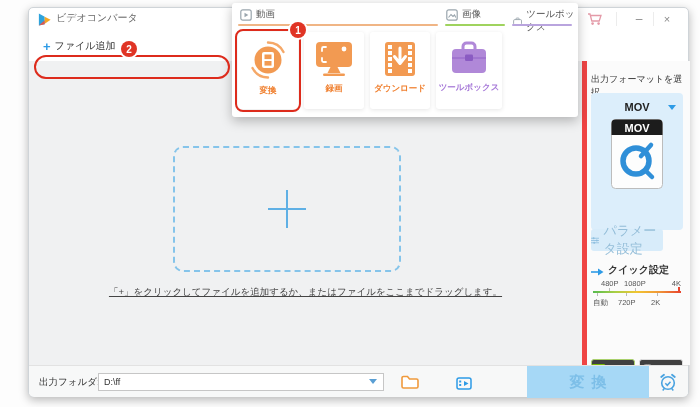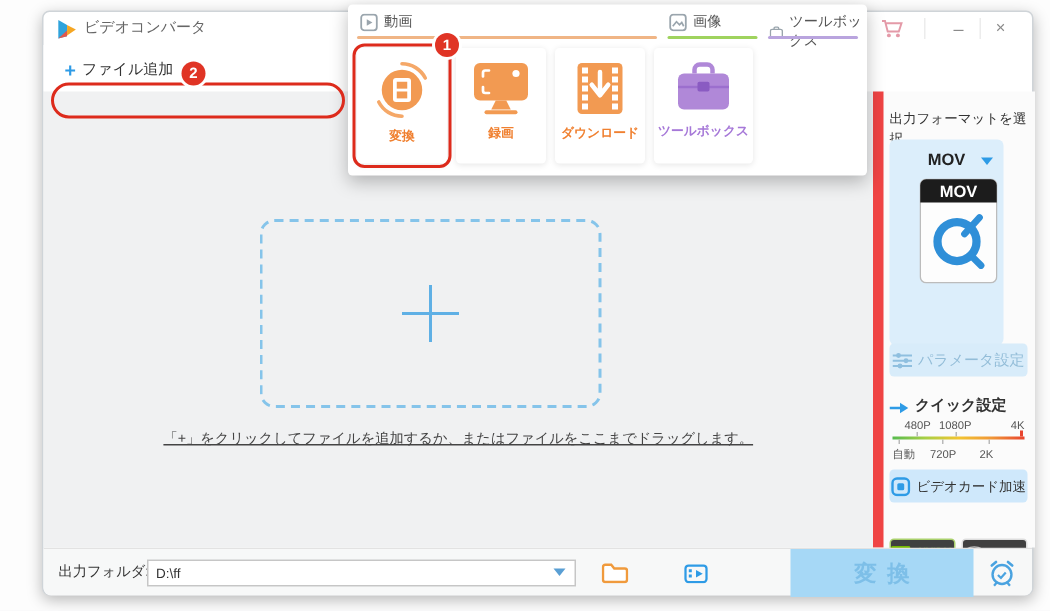--- a/index.html
+++ b/index.html
@@ -40,32 +40,32 @@
 
   
   .main { position:absolute; left:0; top:53px; width:553px; height:304px; background:#f0f1f2; }
   .dropzone { position:absolute; left:144px; top:85px; width:228px; height:126px;
     border:2px dashed #85c4ea; border-radius:10px; display:flex; align-items:center; justify-content:center; }
   .hint { position:absolute; left:0; top:225px; width:553px; text-align:center;
     font-size:9.5px; color:#444;text-decoration:underline; }
 
   
   .sidebar { position:absolute; left:553px; top:53px; width:108px; height:304px;
-    background:#fbfbfb; border-left:7px solid #ef4444; }
+    background:#fbfbfb; border-left:5px solid #ef4444; }
   .sb-label { position:absolute; left:4px; top:12px; width:100px; font-size:9px; color:#333; }
-  .fmt-panel { position:absolute; left:4px; top:32px; width:76px; height:137px;
+  .fmt-panel { position:absolute; left:4px; top:32px; width:92px; height:137px;
     background:#dceefb; border-radius:4px; cursor:pointer; }
   .fmt-head { position:absolute; left:0; top:8px; width:100%; text-align:center;
     font-size:11px; font-weight:bold; color:#222; }
   .fmt-chev { position:absolute; right:7px; top:12px; width:0; height:0;
     border-left:4px solid transparent; border-right:4px solid transparent; border-top:5px solid #2e9be6; }
   .fmt-icon { position:absolute; left:20px; top:26px; }
-  .param-btn { position:absolute; left:4px; top:168px; width:92px; height:22px;
+  .param-btn { position:absolute; left:4px; top:168px; width:72px; height:22px;
     background:#d8ecfa; border-radius:3px; display:flex; align-items:center; justify-content:center;
-    gap:4px; font-size:10px; color:#93bdd8; }
+    gap:4px; font-size:13px; color:#93bdd8; }
   .quick-head { position:absolute; left:4px; top:202px; display:flex; align-items:flex-end; gap:4px;
     font-size:10px; font-weight:bold; color:#333; }
   .slider { position:absolute; left:6px; top:218px; width:88px; height:30px; }
   .sl-top { position:absolute; top:0; font-size:7.5px; color:#555; }
   .sl-bot { position:absolute; top:19px; font-size:7.5px; color:#555; }
   .sl-track { position:absolute; left:0; top:12px; width:88px; height:2px;
     background:linear-gradient(90deg,#57bb4e,#a8cf45,#f2c531,#f09737,#e8442e); }
   .tick { position:absolute; width:1px; height:3px; background:#b9b9b9; }
   .tick.up { top:9px; } .tick.dn { top:14px; }
   .tick.red { background:#e8442e; height:4px; top:8px; width:2px; }
@@ -210,27 +210,20 @@
         <div class="tick up" style="left:42px"></div>
         <div class="tick red" style="left:85px"></div>
         <div class="tick dn" style="left:4px"></div>
         <div class="tick dn" style="left:33px"></div>
         <div class="tick dn" style="left:64px"></div>
         <span class="sl-bot" style="left:0">自動</span>
         <span class="sl-bot" style="left:25px">720P</span>
         <span class="sl-bot" style="left:58px">2K</span>
       </div>
 
-      <div class="gpu-btn">
-        <svg width="13" height="13" viewBox="0 0 13 13">
-          <rect x="1" y="1" width="11" height="11" rx="3" fill="none" stroke="#2e9be6" stroke-width="1.6"></rect>
-          <rect x="4.2" y="4.2" width="4.6" height="4.6" rx="1" fill="#2e9be6"></rect>
-        </svg>
-        <span>ビデオカード加速</span>
-      </div>
 
       <div class="vendor v-nvidia">
         <svg width="13" height="9" viewBox="0 0 13 9">
           <rect width="13" height="9" rx="1" fill="#76b900"></rect>
           <circle cx="6.5" cy="4.5" r="2.8" fill="#fff"></circle>
             <circle cx="6.5" cy="4.5" r="1.3" fill="#76b900"></circle>
         </svg>
         <span>NVIDIA</span>
       </div>
       <div class="vendor v-intel">

